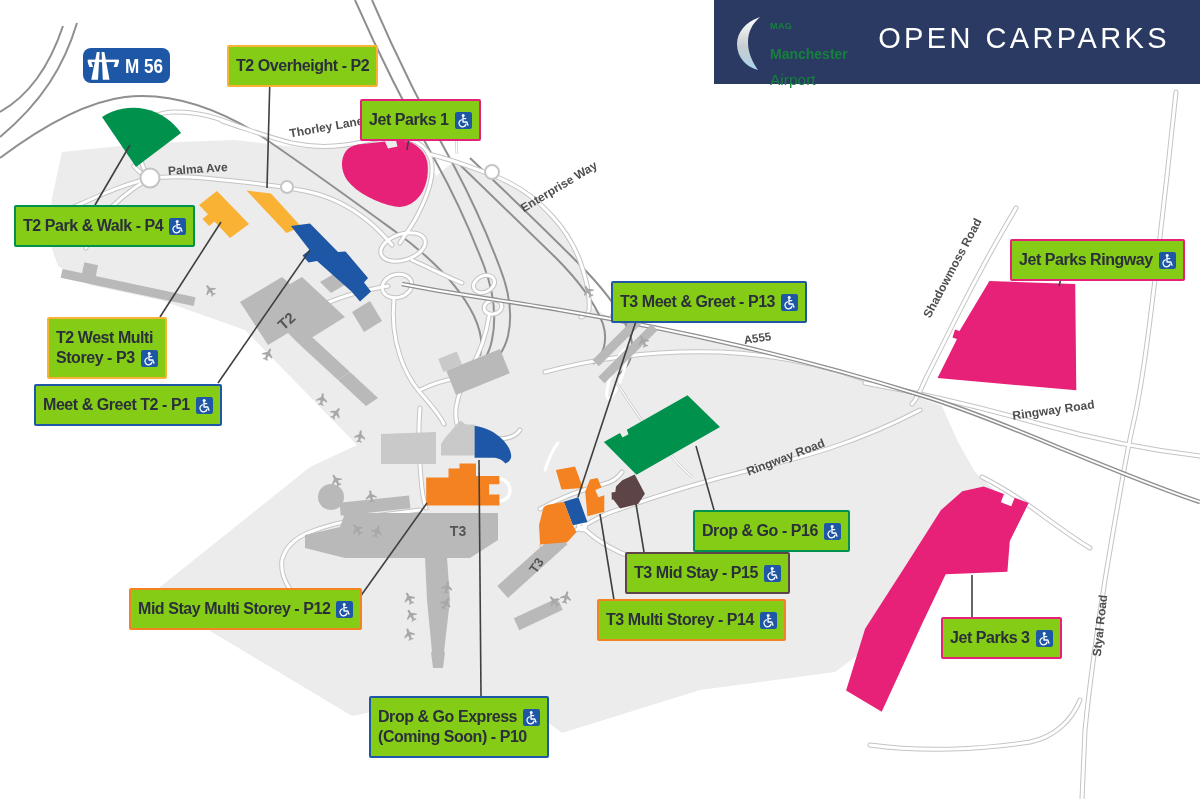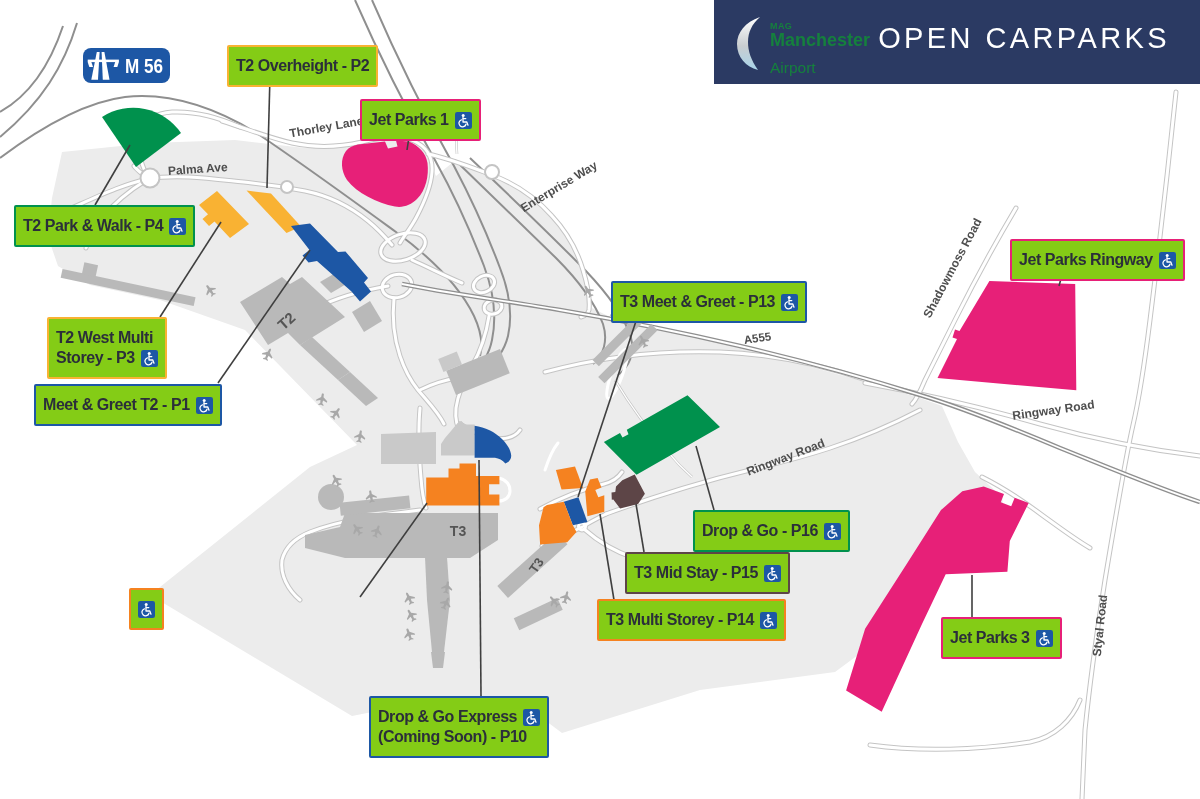--- a/index.html
+++ b/index.html
@@ -5,21 +5,21 @@
   html,body{margin:0;padding:0;background:#ffffff;}
   #stage{position:relative;width:1200px;height:799px;overflow:hidden;background:#ffffff;
          font-family:"Liberation Sans",sans-serif;}
   #map{position:absolute;left:0;top:0;}
   
   #header{position:absolute;left:714px;top:0;width:486px;height:84px;}
   #brand{position:absolute;left:20px;top:15px;width:200px;height:56px;}
   #brand svg{position:absolute;left:0;top:1px;}
   .brand-text{position:absolute;left:36px;top:7px;color:#15803d;line-height:1;}
   .brand-tag{font-size:9px;font-weight:bold;letter-spacing:.4px;display:block;}
-  .brand-l1{font-size:18px;font-weight:bold;display:block;margin-top:0;}
+  .brand-l1{font-size:14px;font-weight:bold;display:block;margin-top:16px;}
   .brand-l2{font-size:15.5px;font-weight:normal;display:block;margin-top:11px;}
   #header-title{position:absolute;right:30px;top:22px;color:#ffffff;font-size:29px;
                 font-weight:normal;letter-spacing:3.4px;white-space:nowrap;}
   
   .cp-label{position:absolute;background:#84cc16;border:2.5px solid #000;border-radius:2px;
             padding:9px 7px;color:#2b2f3a;font-size:16px;font-weight:bold;letter-spacing:-0.45px;
             white-space:nowrap;line-height:20px;z-index:5;}
   .cp-line{display:flex;align-items:center;gap:6px;height:20px;}
   .cp-icon{flex:0 0 auto;display:block;}
 </style>
@@ -397,20 +397,21 @@
     <rect x="0" y="0" width="17" height="17" rx="2.2" fill="#1d57a5"></rect>
     <circle cx="8.2" cy="3.6" r="1.5" fill="#ffffff"></circle>
     <path d="M8,5.4 L8,10 L11.8,10 L13,13.2" fill="none" stroke="#ffffff" stroke-width="1.3" stroke-linecap="round" stroke-linejoin="round"></path>
     <path d="M8.2,6.6 L10.8,6.6" fill="none" stroke="#ffffff" stroke-width="1.2" stroke-linecap="round"></path>
     <path d="M6.4,7.8 A3.6,3.6 0 1 0 11,12.2" fill="none" stroke="#ffffff" stroke-width="1.3" stroke-linecap="round"></path>
   </svg>
         </div>
       </div>
       <div class="cp-label" style="left: 129px; top: 588px; border-color: rgb(245, 130, 32);">
         <div class="cp-line">
+          <span>Mid Stay Multi Storey - P12</span>
           <svg class="cp-icon" width="17" height="17" viewBox="0 0 17 17">
     <rect x="0" y="0" width="17" height="17" rx="2.2" fill="#1d57a5"></rect>
     <circle cx="8.2" cy="3.6" r="1.5" fill="#ffffff"></circle>
     <path d="M8,5.4 L8,10 L11.8,10 L13,13.2" fill="none" stroke="#ffffff" stroke-width="1.3" stroke-linecap="round" stroke-linejoin="round"></path>
     <path d="M8.2,6.6 L10.8,6.6" fill="none" stroke="#ffffff" stroke-width="1.2" stroke-linecap="round"></path>
     <path d="M6.4,7.8 A3.6,3.6 0 1 0 11,12.2" fill="none" stroke="#ffffff" stroke-width="1.3" stroke-linecap="round"></path>
   </svg>
         </div>
       </div>
       <div class="cp-label" style="left: 369px; top: 696px; border-color: rgb(29, 87, 165);">

